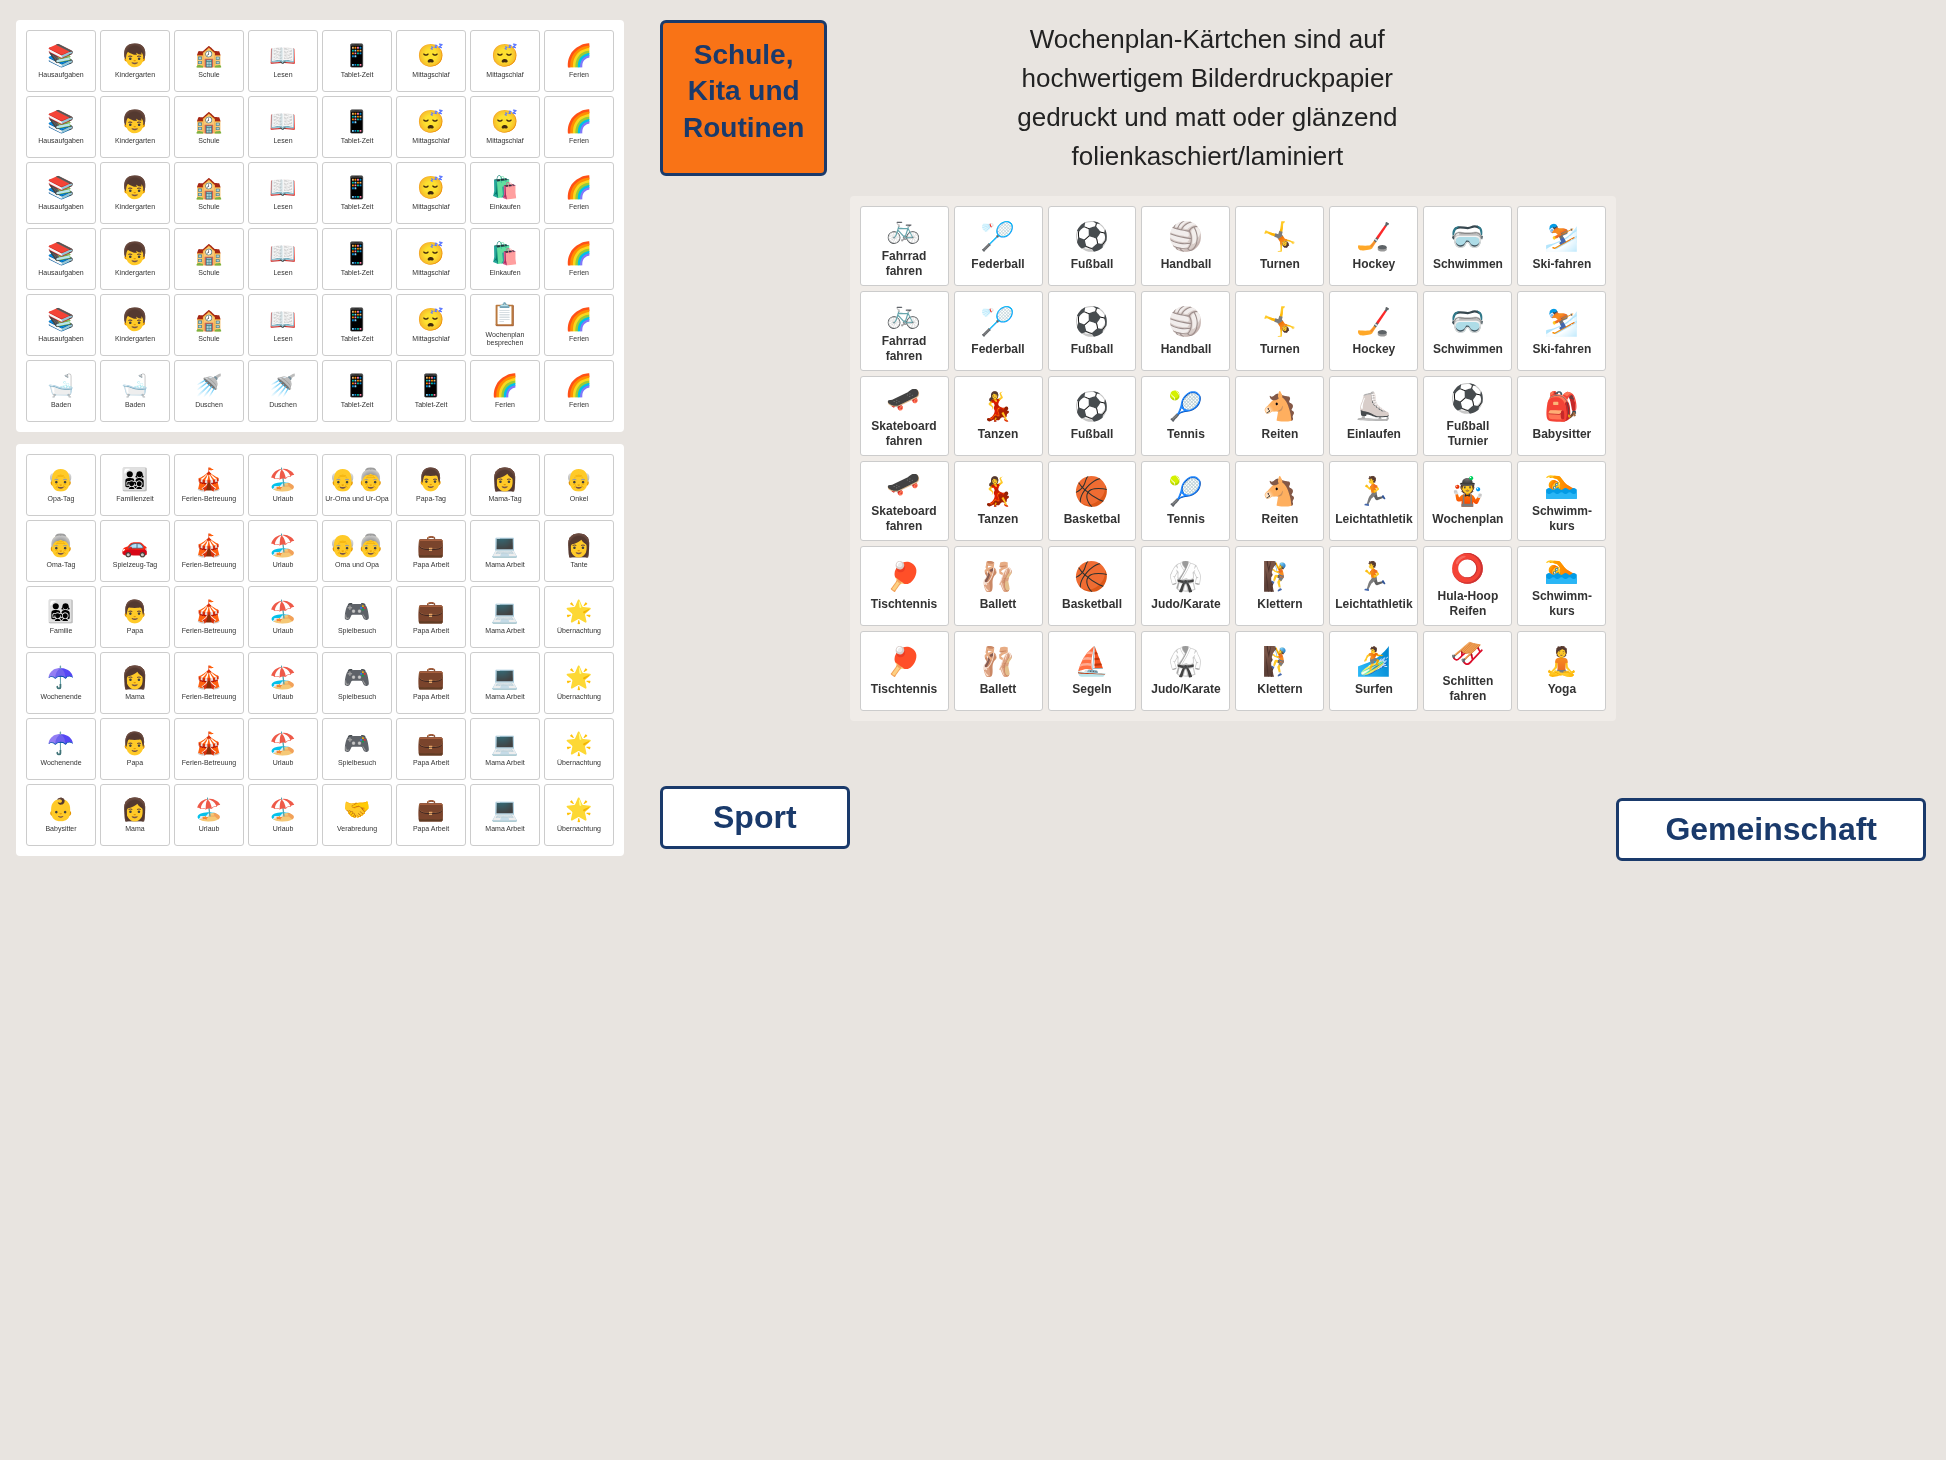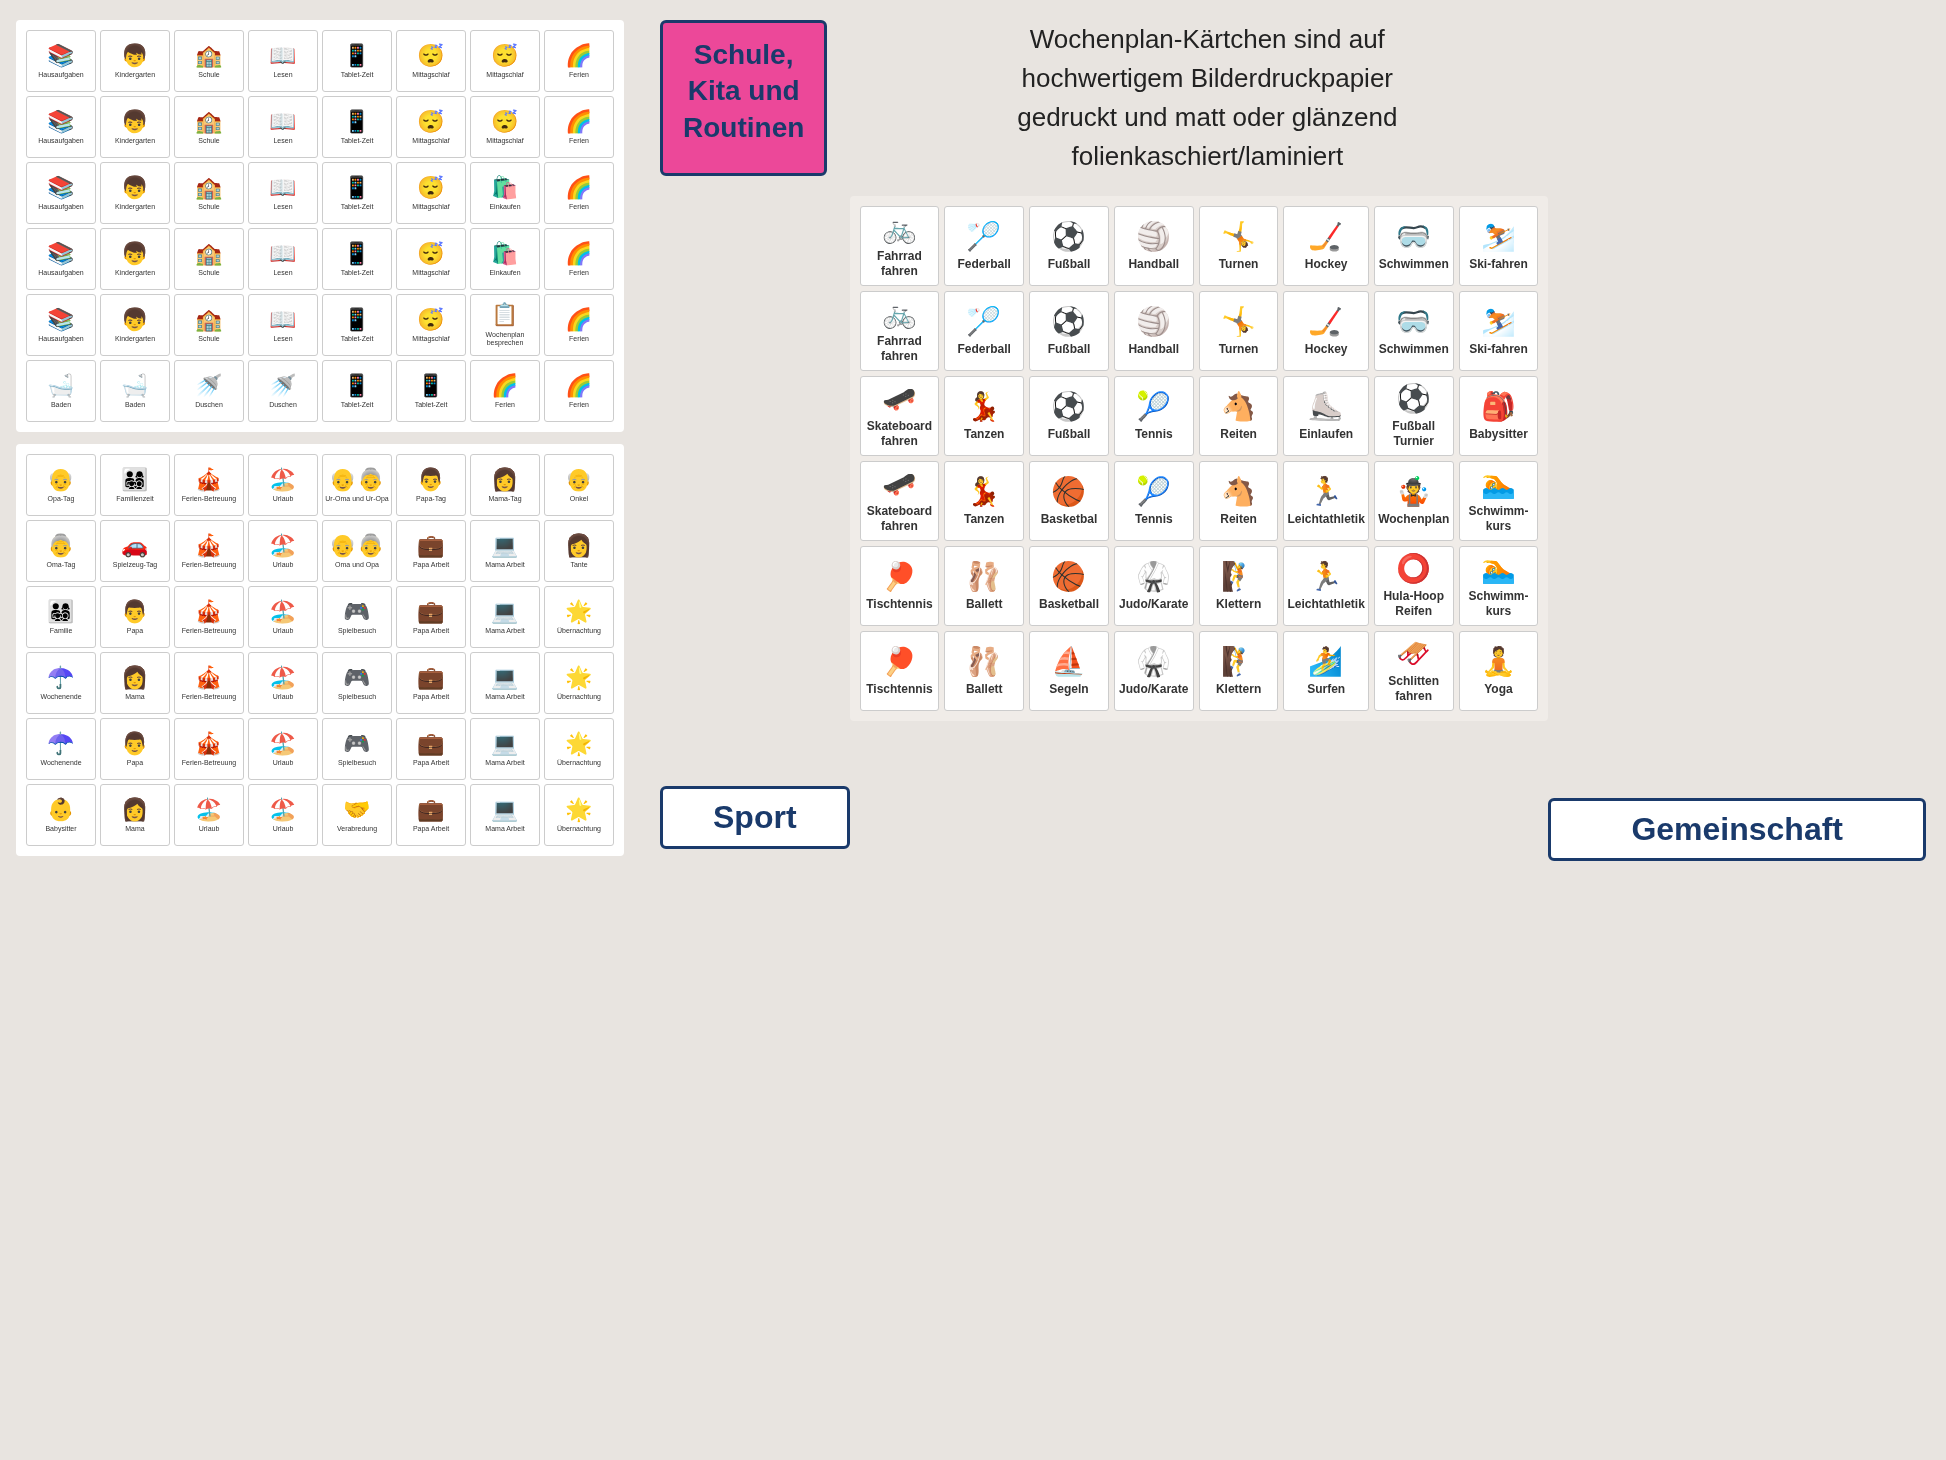--- a/index.html
+++ b/index.html
@@ -80,21 +80,21 @@
       gap: 30px;
       margin-bottom: 20px;
     }
 
     .schule-box {
       border: 3px solid #1a3a6b;
       border-radius: 6px;
       padding: 14px 20px;
       text-align: center;
       min-width: 160px;
-      background: #ec4899;
+      background: #f97316;
     }
 
     .schule-box-title {
       font-size: 28px;
       font-weight: bold;
       color: #1a3a6b;
       line-height: 1.3;
     }
 
     .description-text {
@@ -165,21 +165,21 @@
       font-size: 12px;
       color: #333;
       line-height: 1.3;
       text-align: center;
       font-weight: bold;
     }
 
     .gemeinschaft-box {
       border: 3px solid #1a3a6b;
       border-radius: 6px;
-      padding: 10px 80px;
+      padding: 10px 46px;
       text-align: center;
       background: white;
       margin-top: 12px;
       align-self: center;
     }
 
     .gemeinschaft-box-title {
       font-size: 32px;
       font-weight: bold;
       color: #1a3a6b;

